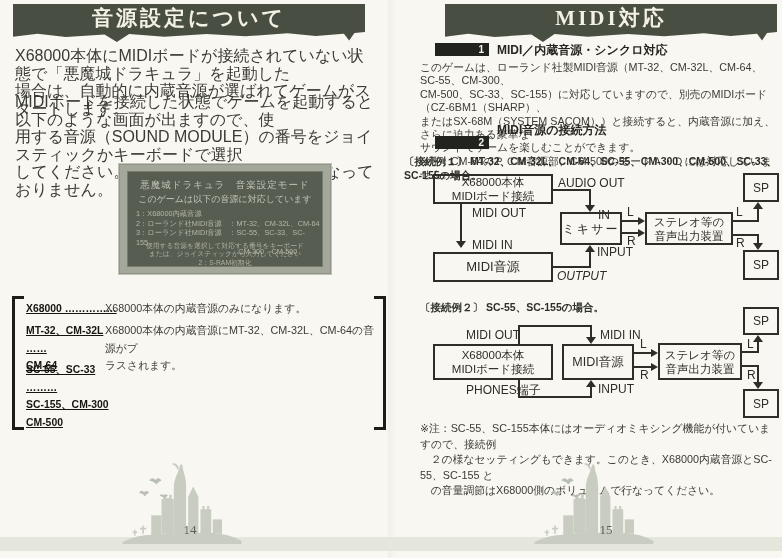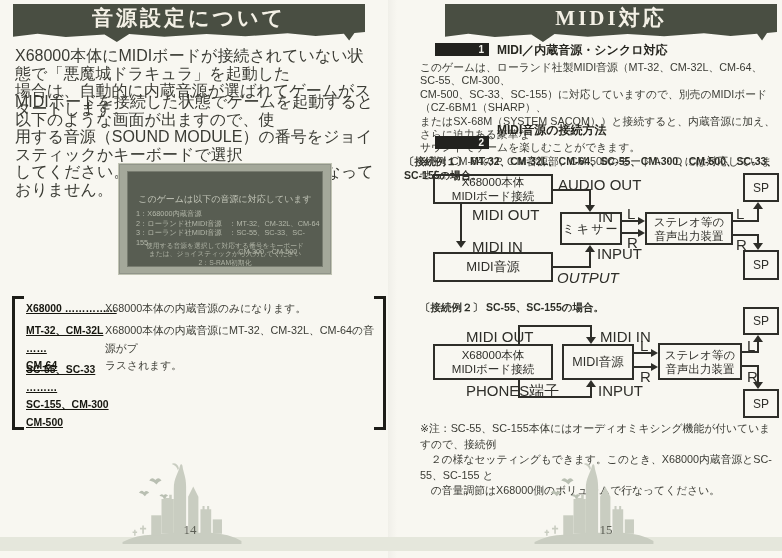--- a/index.html
+++ b/index.html
@@ -40,21 +40,21 @@
   .desc{position:absolute;left:105px;width:272px;font-size:10.8px;line-height:17.5px;color:#3a3b34;}
 
   
   .dbox{position:absolute;border:2px solid #2e2e29;box-sizing:border-box;display:flex;align-items:center;
         justify-content:center;text-align:center;font-size:12px;line-height:14px;color:#2e2e29;white-space:pre-line;}
   .lineh,.linev{position:absolute;background:#2e2e29;}
   .arr{position:absolute;width:0;height:0;}
   .arr-d{border-left:5px solid transparent;border-right:5px solid transparent;border-top:7px solid #2e2e29;}
   .arr-u{border-left:5px solid transparent;border-right:5px solid transparent;border-bottom:7px solid #2e2e29;}
   .arr-r{border-top:4px solid transparent;border-bottom:4px solid transparent;border-left:7px solid #2e2e29;}
-  .dlabel{position:absolute;font-size:15px;color:#2e2e29;white-space:nowrap;}
+  .dlabel{position:absolute;font-size:12px;color:#2e2e29;white-space:nowrap;}
 
   .note-txt{position:absolute;font-size:10.8px;line-height:15.5px;color:#3a3b34;}
 
   .gutter{position:absolute;left:388px;top:0;width:14px;height:558px;
           background:linear-gradient(90deg,rgba(90,90,80,0.05),rgba(90,90,80,0) 65%);}
   .band{position:absolute;left:0;top:537px;width:782px;height:14px;background:#e5e7dc;}
   .pagenum{position:absolute;width:22px;text-align:center;font-family:"Liberation Serif","DejaVu Serif",serif;
            font-size:13px;color:#5c5f55;z-index:3;}
   .castle{position:absolute;z-index:2;}
 </style>
@@ -70,20 +70,21 @@
   </div>
 
   <div class="body-txt pre" style="left:15px;top:47px;width:360px;">X68000本体にMIDIボードが接続されていない状態で「悪魔城ドラキュラ」を起動した
 場合は、自動的に内蔵音源が選ばれてゲームがスタートします。</div>
   <div class="body-txt pre" style="left:15px;top:93px;width:360px;">MIDIボードを接続した状態でゲームを起動すると以下のような画面が出ますので、使
 用する音源（SOUND MODULE）の番号をジョイスティックかキーボードで選択
 してください。なお、効果音はMIDI対応となっておりません。</div>
 
   <div class="screen-outer">
     <div class="screen-inner">
+      <div class="scr-title">悪魔城ドラキュラ　音楽設定モード</div>
       <div class="scr-sub">このゲームは以下の音源に対応しています</div>
       <div class="scr-opts pre">1：X68000内蔵音源
 2：ローランド社MIDI音源　：MT-32、CM-32L、CM-64
 3：ローランド社MIDI音源　：SC-55、SC-33、SC-155、
 　　　　　　　　　　　　　　CM-300、CM-500</div>
       <div class="scr-foot pre">使用する音源を選択して対応する番号をキーボード
 または、ジョイスティックから入力してください
 2：S-RAM初期化</div>
     </div>
   </div>

